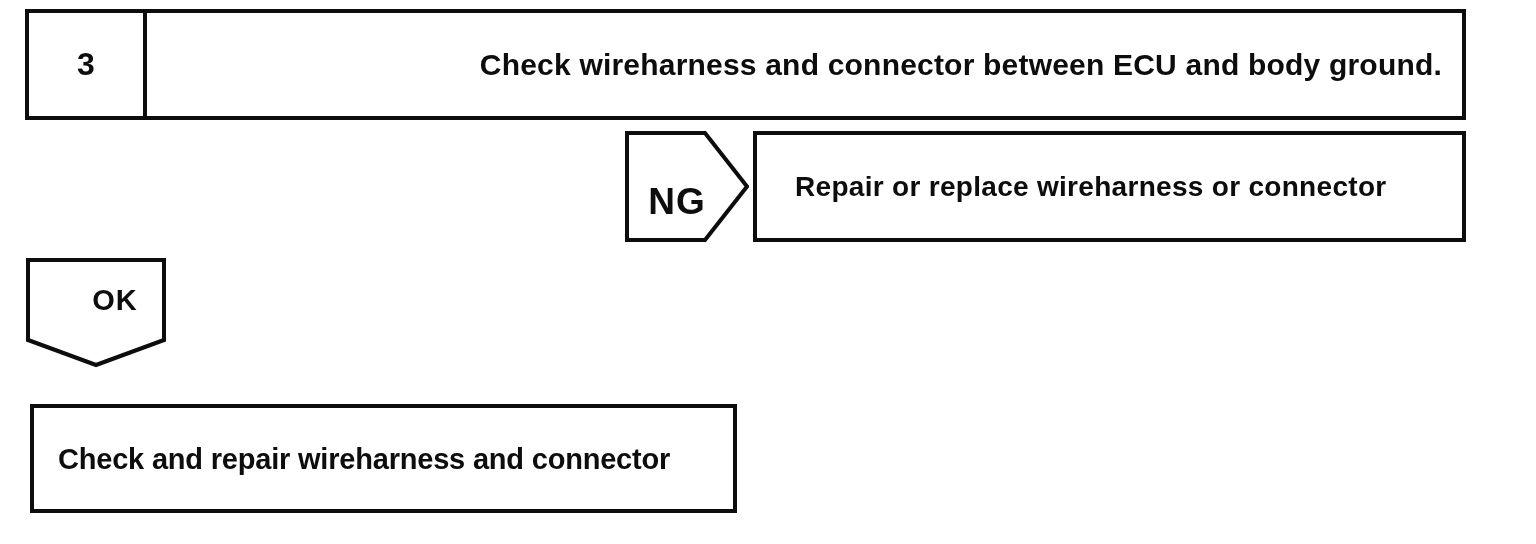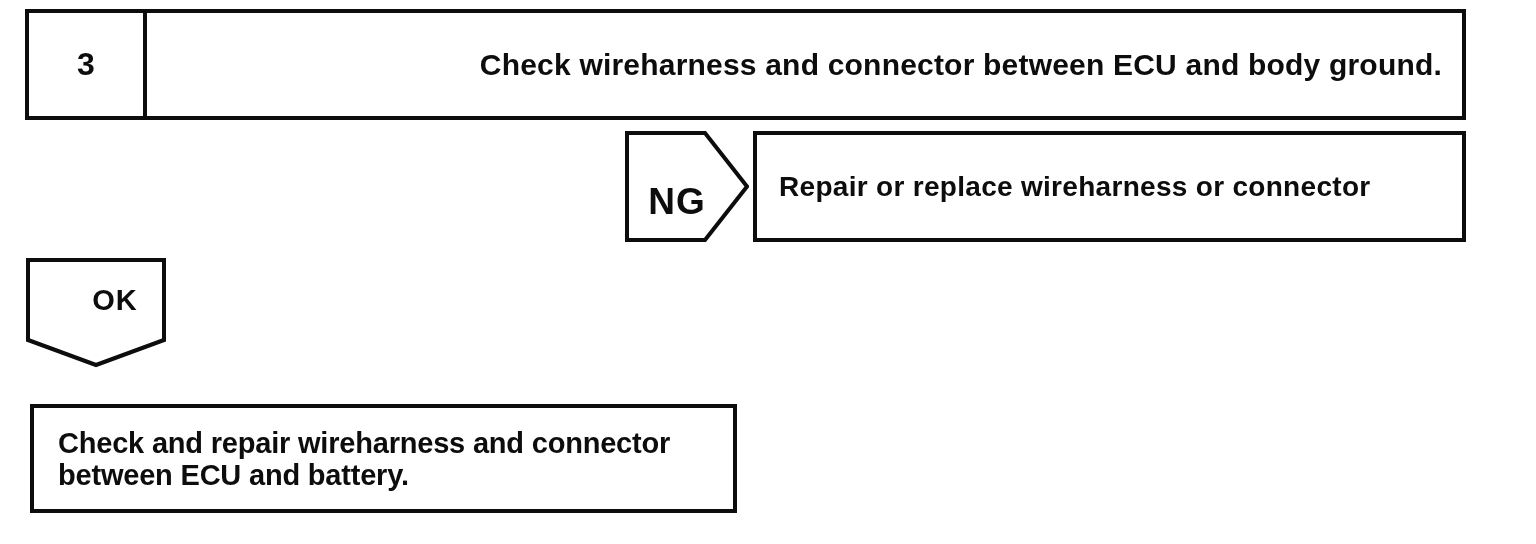--- a/index.html
+++ b/index.html
@@ -76,21 +76,21 @@
     margin-top: 15px;
   }
   
   .result-box {
     left: 753px;
     top: 131px;
     width: 713px;
     height: 111px;
   }
   .result-text {
-    padding-left: 22px;
+    padding-left: 38px;
     font-size: 28px;
     font-weight: bold;
     letter-spacing: 0.3px;
     white-space: nowrap;
   }
   
   .ok-shape {
     position: absolute;
     left: 26px;
     top: 258px;
@@ -152,17 +152,16 @@
   </div>
 
   <svg class="ok-shape" viewBox="0 0 140 110" xmlns="http://www.w3.org/2000/svg">
     <polygon points="2,2 138,2 138,82 70,107 2,82" fill="#ffffff" stroke="#0d0d0d" stroke-width="4"></polygon>
   </svg>
   <div class="ok-label">OK</div>
 
   <div class="box final-box">
     <div class="final-text">
       <div>Check and repair wireharness and connector</div>
-      <div>between ECU and battery.</div>
     </div>
   </div>
 
 </div>
 
 </body></html>

